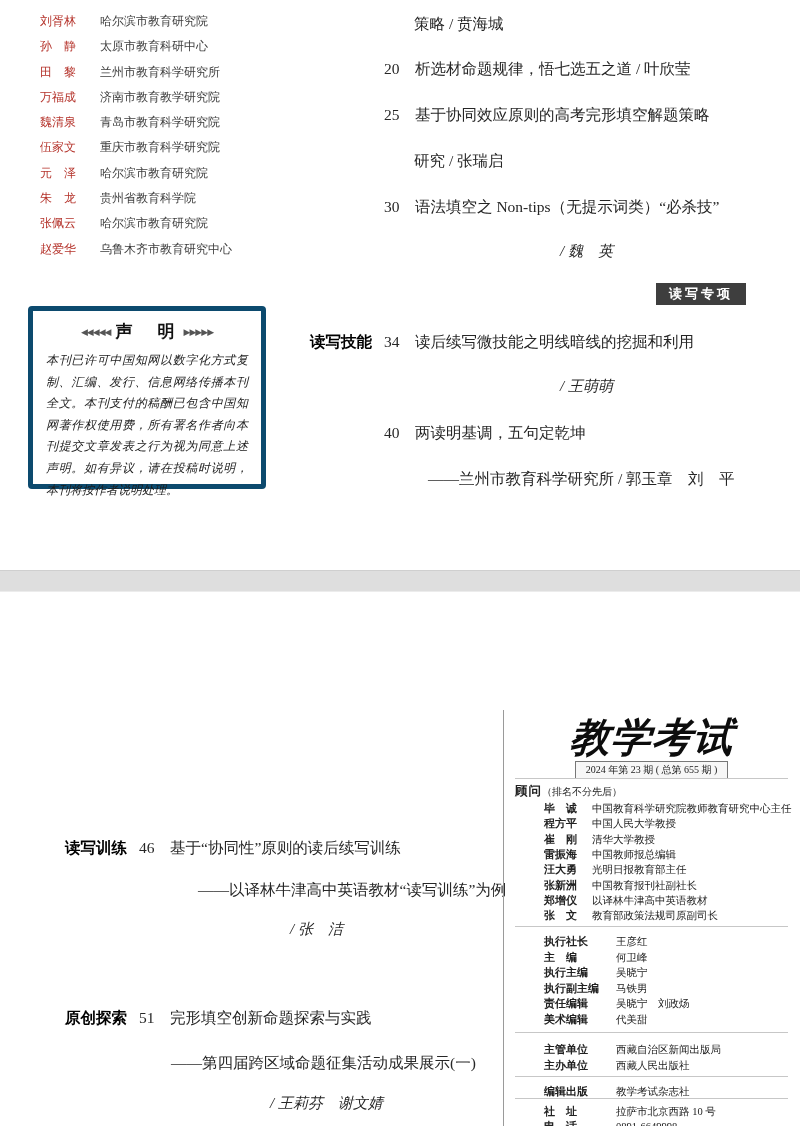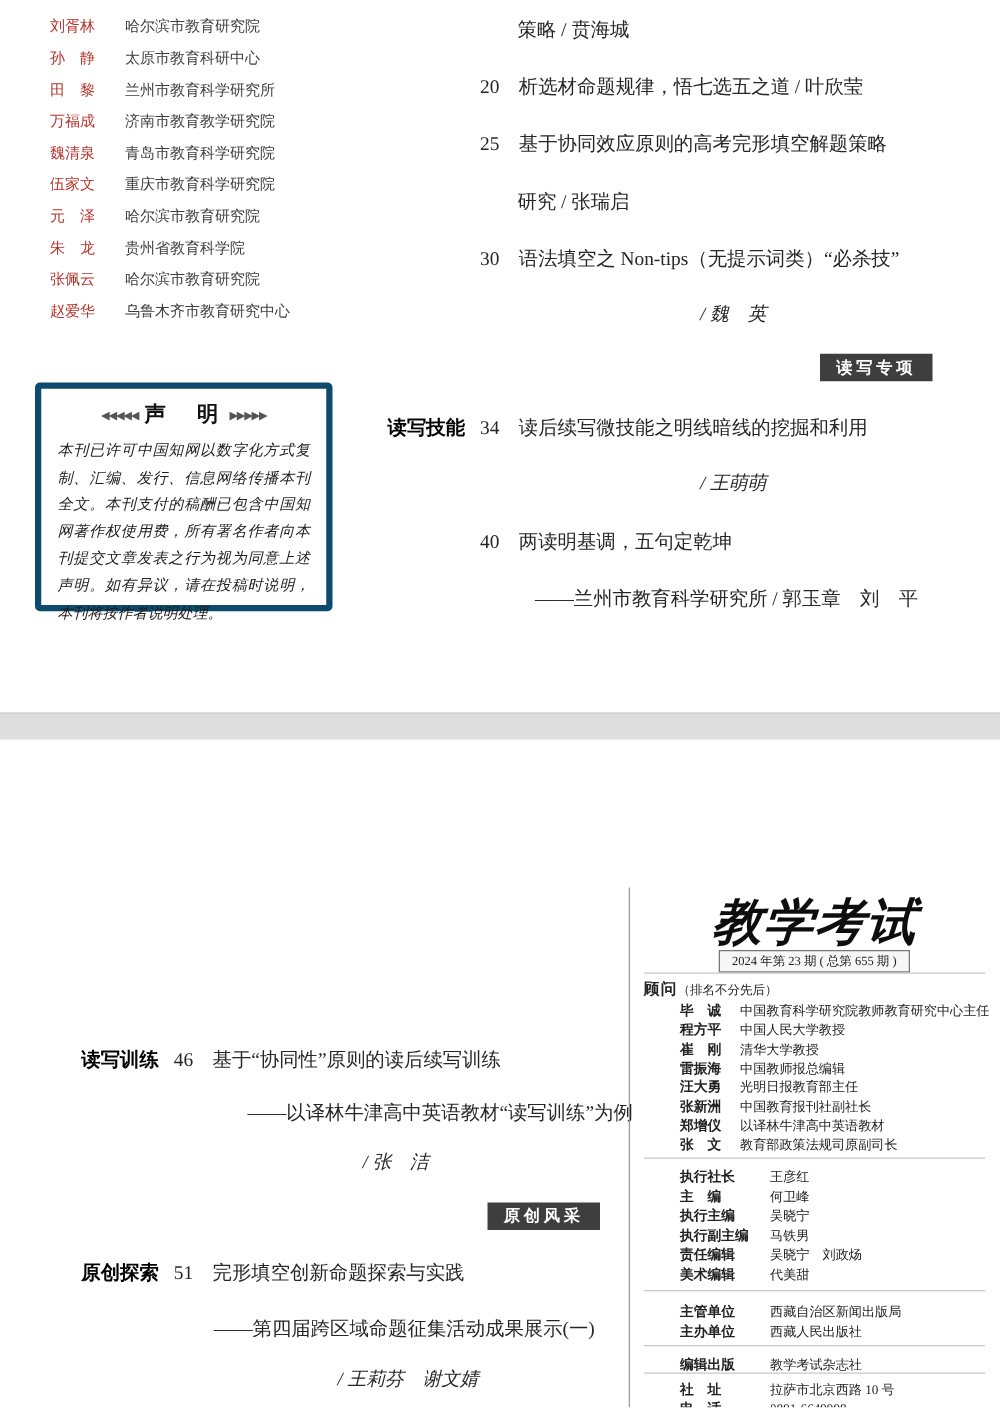--- a/index.html
+++ b/index.html
@@ -109,24 +109,20 @@
   <div class="toc-line" style="left:428px; top:469px">——兰州市教育科学研究所 / 郭玉章　刘　平</div>
 
   <div class="gap-band"></div>
 
   <div class="toc-line" style="left:65px; top:838px">
     <span class="toc-label">读写训练</span><span class="toc-no">46</span><span>基于“协同性”原则的读后续写训练</span>
   </div>
   <div class="toc-line" style="left:198px; top:880px">——以译林牛津高中英语教材“读写训练”为例</div>
   <div class="toc-author" style="left:290px; top:920px; width:190px">/ 张　洁</div>
 
-  <div class="banner" style="left:65px; top:962px; width:415px">
-    <span class="banner-label">原创风采</span>
-    <span class="banner-tail" style="flex:1"></span>
-  </div>
 
   <div class="toc-line" style="left:65px; top:1008px">
     <span class="toc-label">原创探索</span><span class="toc-no">51</span><span>完形填空创新命题探索与实践</span>
   </div>
   <div class="toc-line" style="left:171px; top:1053px">——第四届跨区域命题征集活动成果展示(一)</div>
   <div class="toc-author" style="left:270px; top:1094px; width:210px">/ 王莉芬　谢文婧</div>
 
   <div class="vline"></div>
 
   <div class="logo-wrap">

